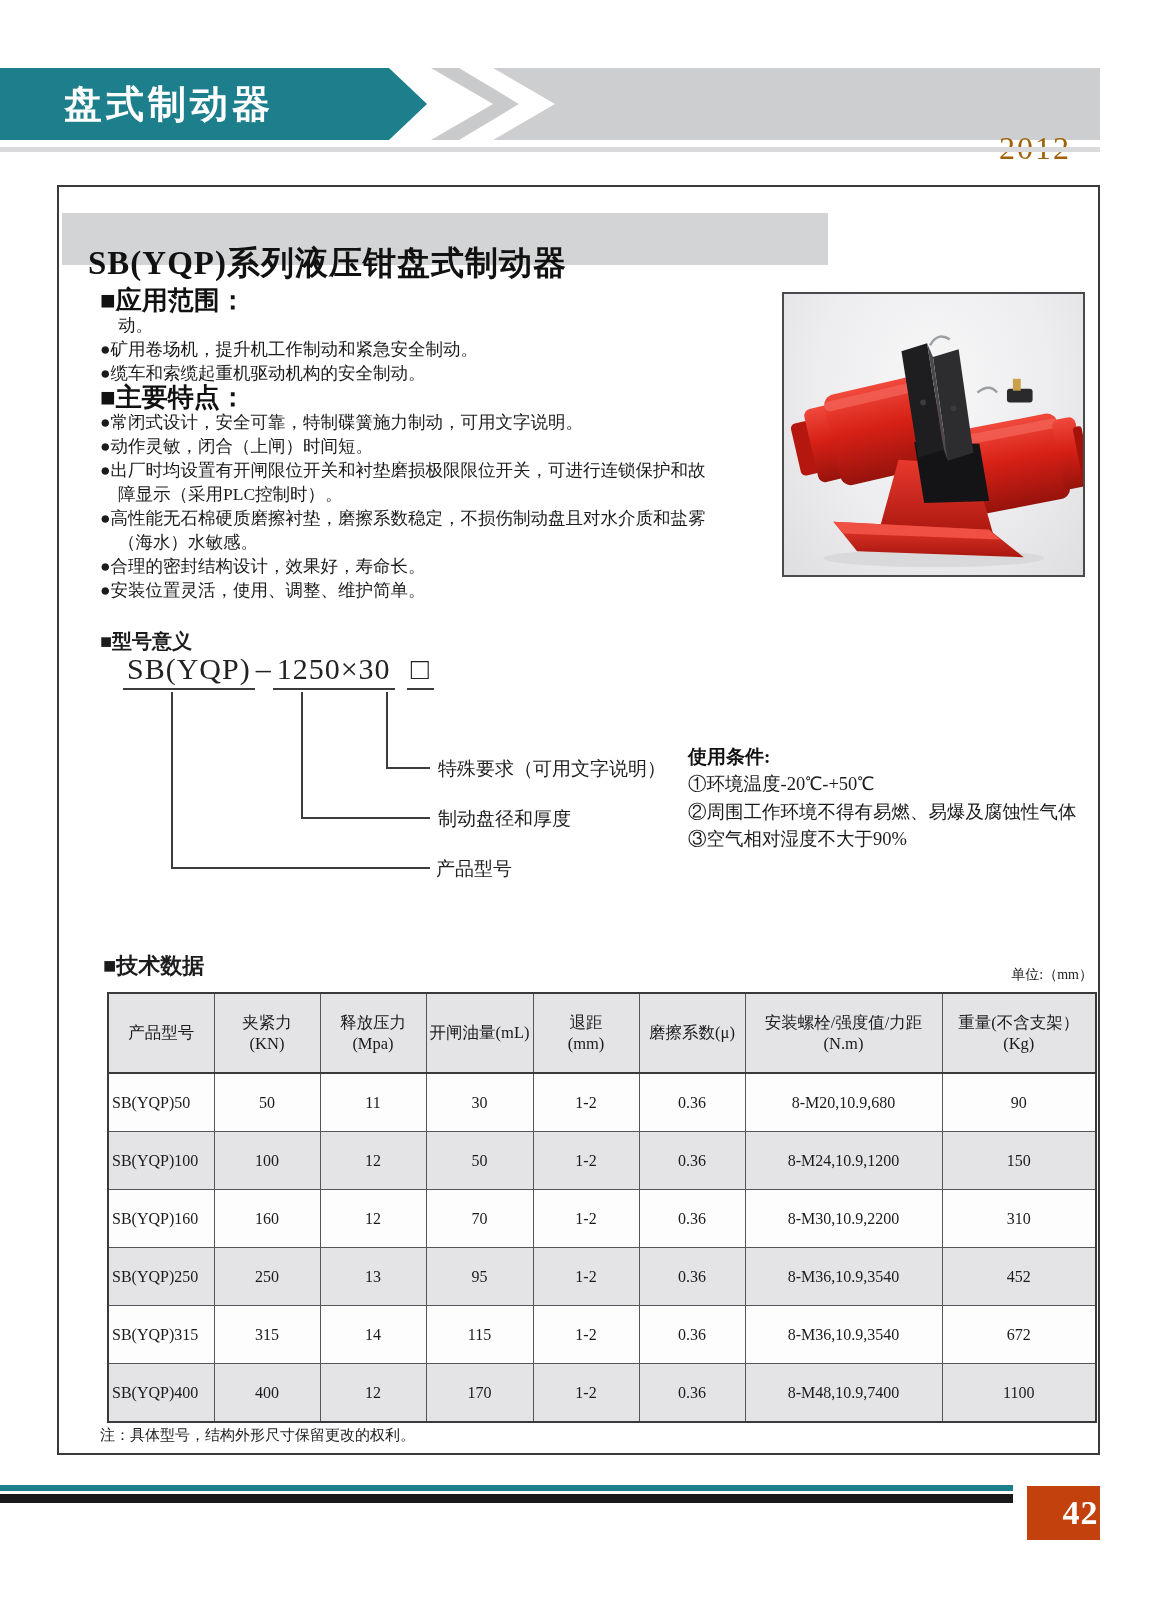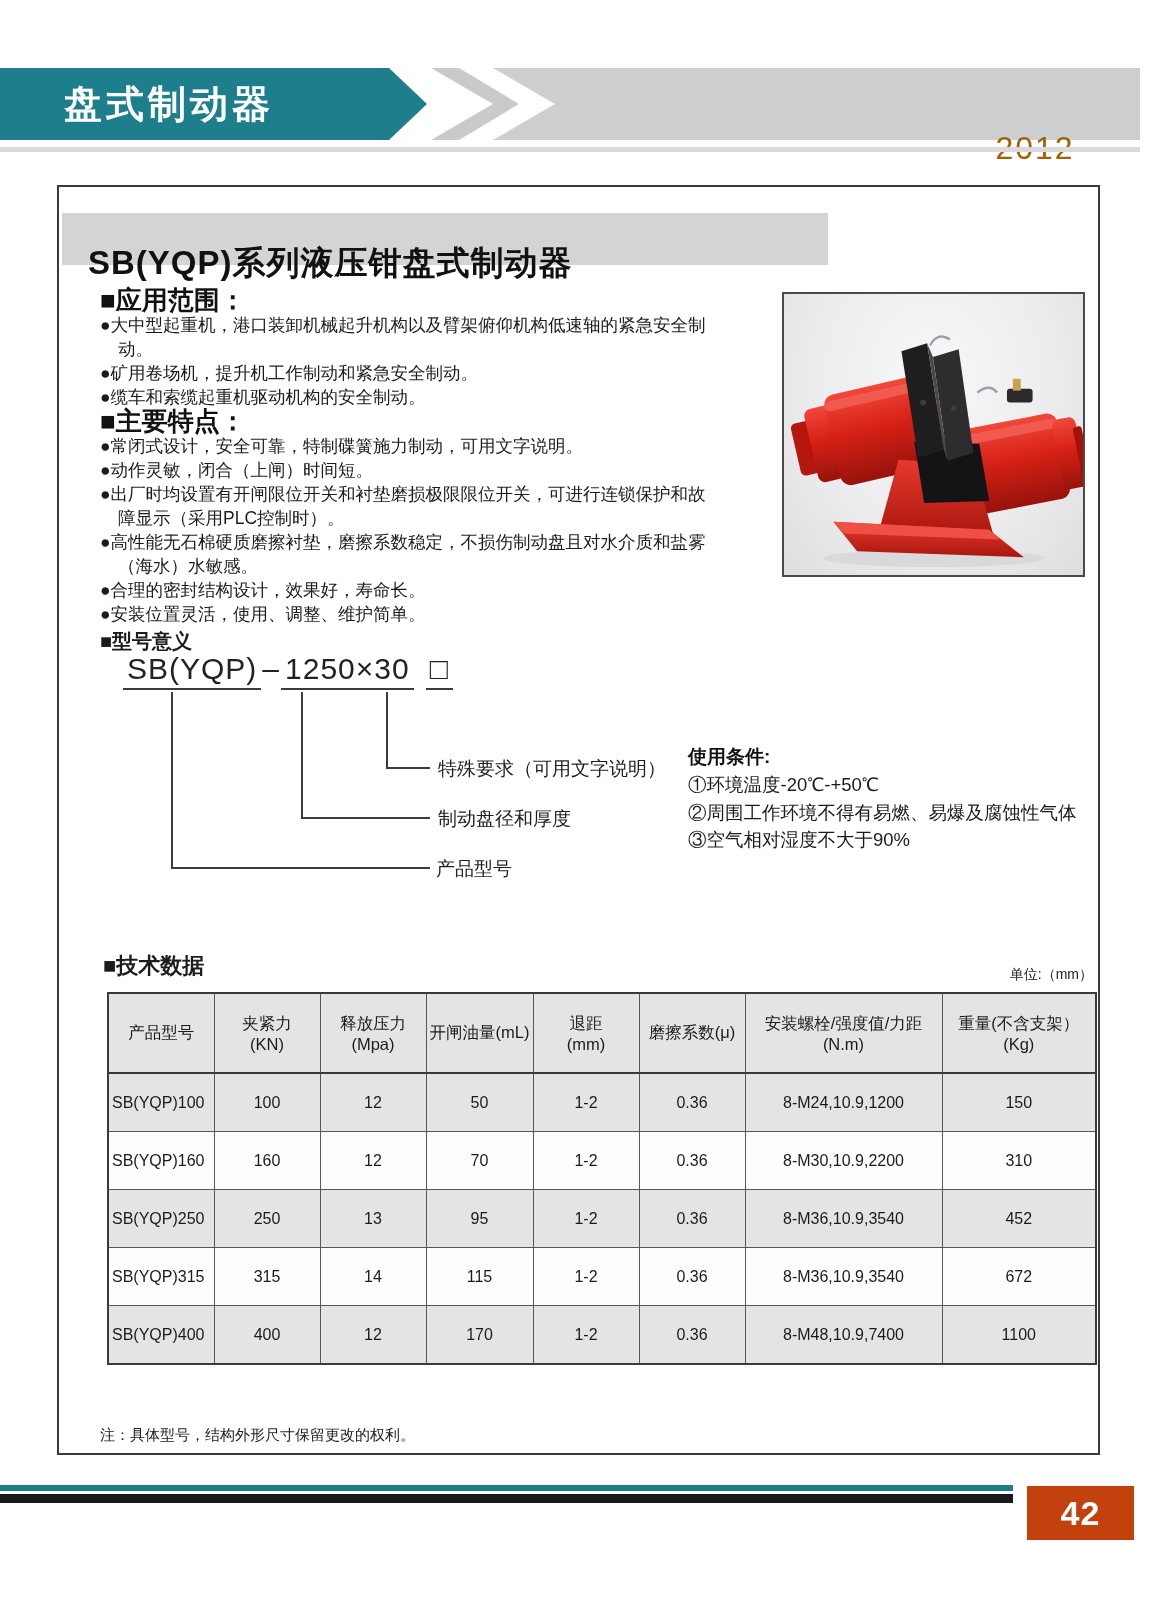--- a/index.html
+++ b/index.html
@@ -1,17 +1,17 @@
 <!DOCTYPE html>
 <html><head>
 <meta charset="utf-8">
 <style>
   html,body{margin:0;padding:0;background:#ffffff;}
   .page{position:relative;width:1100px;height:1600px;background:#ffffff;overflow:hidden;
-        font-family:Liberation Sans, sans-serif;color:#1c1c1e;padding-left:40px;}
+        font-family:Liberation Serif, serif;color:#1c1c1e;}
 
   
   .banner-teal{position:absolute;left:0;top:68px;width:427px;height:72px;background:#1d7f8c;
     clip-path:polygon(0 0, calc(100% - 38px) 0, 100% 50%, calc(100% - 38px) 100%, 0 100%);
     display:flex;align-items:center;}
   .banner-teal span{color:#fff;font-size:38px;font-weight:bold;letter-spacing:4px;padding-left:64px;}
   .chev{position:absolute;top:68px;height:72px;background:#c9cacc;}
   .chev1{left:431px;width:88px;
     clip-path:polygon(0 0,28px 0,100% 50%,28px 100%,0 100%,62px 50%);}
   .banner-gray{position:absolute;left:493px;top:68px;width:672px;height:72px;background:#cdced0;
@@ -88,21 +88,20 @@
   <div class="header-divider"></div>
 
   <div class="content-box">
 
     <div class="title-bar">
       <span>SB(YQP)系列液压钳盘式制动器</span>
     </div>
 
     <div class="text-block" id="app-block">
         <div class="sect-h">■应用范围：</div>
-        <div class="ln">●大中型起重机，港口装卸机械起升机构以及臂架俯仰机构低速轴的紧急安全制</div>
         <div class="ln cont">动。</div>
         <div class="ln">●矿用卷场机，提升机工作制动和紧急安全制动。</div>
         <div class="ln">●缆车和索缆起重机驱动机构的安全制动。</div>
         <div class="sect-h">■主要特点：</div>
         <div class="ln">●常闭式设计，安全可靠，特制碟簧施力制动，可用文字说明。</div>
         <div class="ln">●动作灵敏，闭合（上闸）时间短。</div>
         <div class="ln">●出厂时均设置有开闸限位开关和衬垫磨损极限限位开关，可进行连锁保护和故</div>
         <div class="ln cont">障显示（采用PLC控制时）。</div>
         <div class="ln">●高性能无石棉硬质磨擦衬垫，磨擦系数稳定，不损伤制动盘且对水介质和盐雾</div>
         <div class="ln cont">（海水）水敏感。</div>
@@ -194,20 +193,30 @@
             <th>夹紧力<br>(KN)</th>
             <th>释放压力<br>(Mpa)</th>
             <th>开闸油量(mL)</th>
             <th>退距<br>(mm)</th>
             <th>磨擦系数(μ)</th>
             <th>安装螺栓/强度值/力距<br>(N.m)</th>
             <th>重量(不含支架）<br>(Kg)</th>
           </tr>
         </thead>
         <tbody>
+          <tr>
+            <td class="rowlabel">SB(YQP)50</td>
+            <td>50</td>
+            <td>11</td>
+            <td>30</td>
+            <td>1-2</td>
+            <td>0.36</td>
+            <td>8-M20,10.9,680</td>
+            <td>90</td>
+          </tr>
           <tr class="stripe">
             <td class="rowlabel">SB(YQP)100</td>
             <td>100</td>
             <td>12</td>
             <td>50</td>
             <td>1-2</td>
             <td>0.36</td>
             <td>8-M24,10.9,1200</td>
             <td>150</td>
           </tr>

